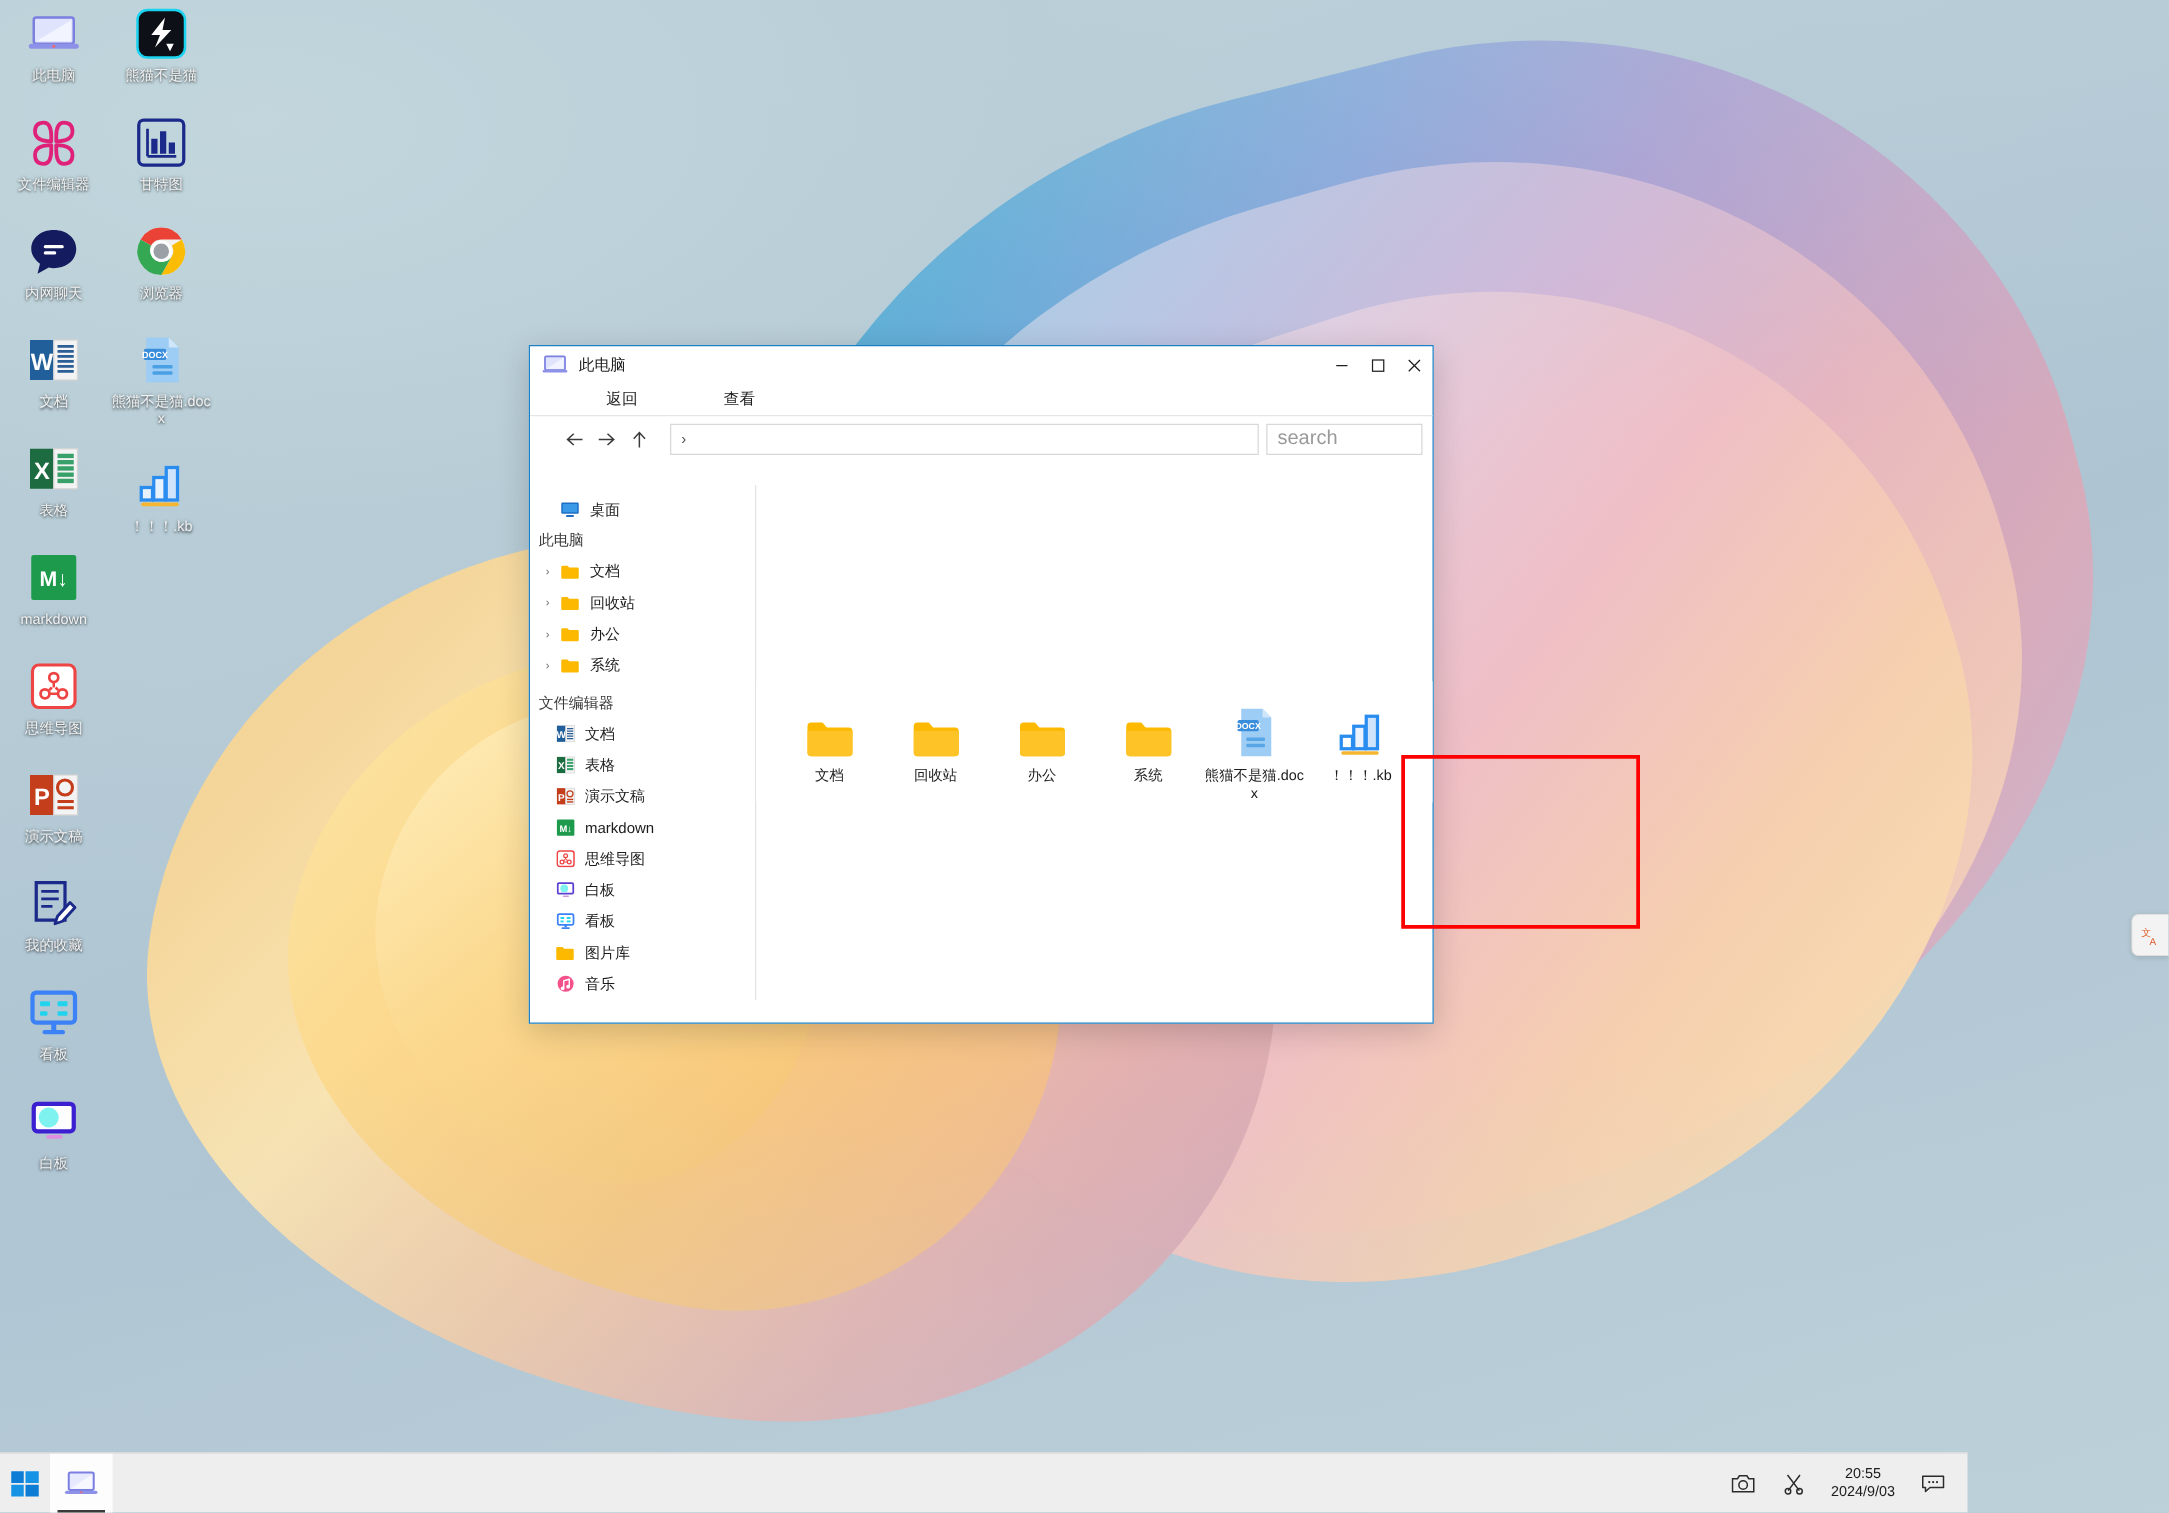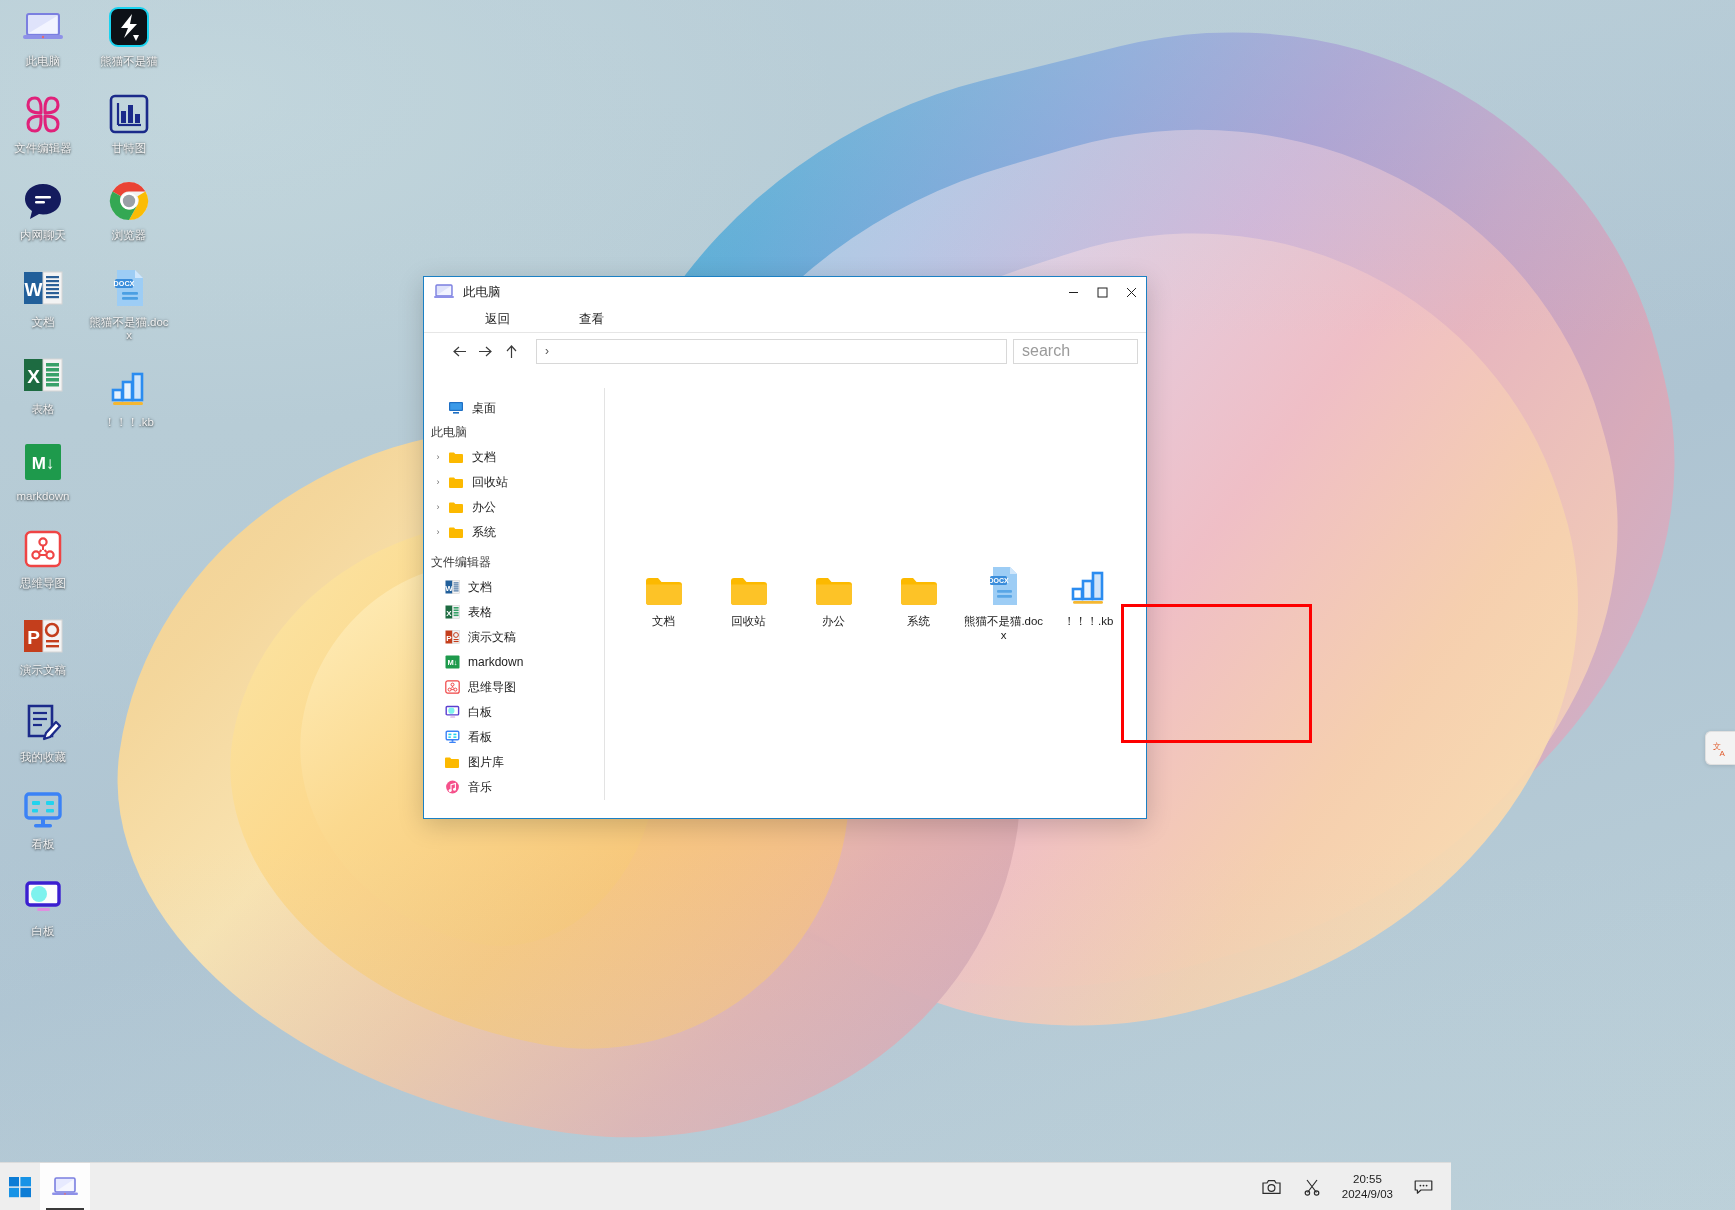--- a/index.html
+++ b/index.html
@@ -188,21 +188,21 @@
   #highlight-box {
     position: absolute;
     left: 516px; top: 59px; width: 191px; height: 139px;
     border: 3px solid #fe0000;
     pointer-events: none;
   }
 
   
   #taskbar {
     position: absolute; left: 0; bottom: 0;
-    width: 1451px; height: 48px;
+    width: 1574px; height: 48px;
     background: #eeeeee;
     display: flex; align-items: center;
     border-top: 1px solid #dcdcdc;
   }
   #start-button { width: 40px; height: 48px; display: flex; align-items: center; justify-content: center; }
   #task-item-explorer {
     width: 50px; height: 48px;
     background: #fdfdfd;
     display: flex; align-items: center; justify-content: center;
     position: relative;

